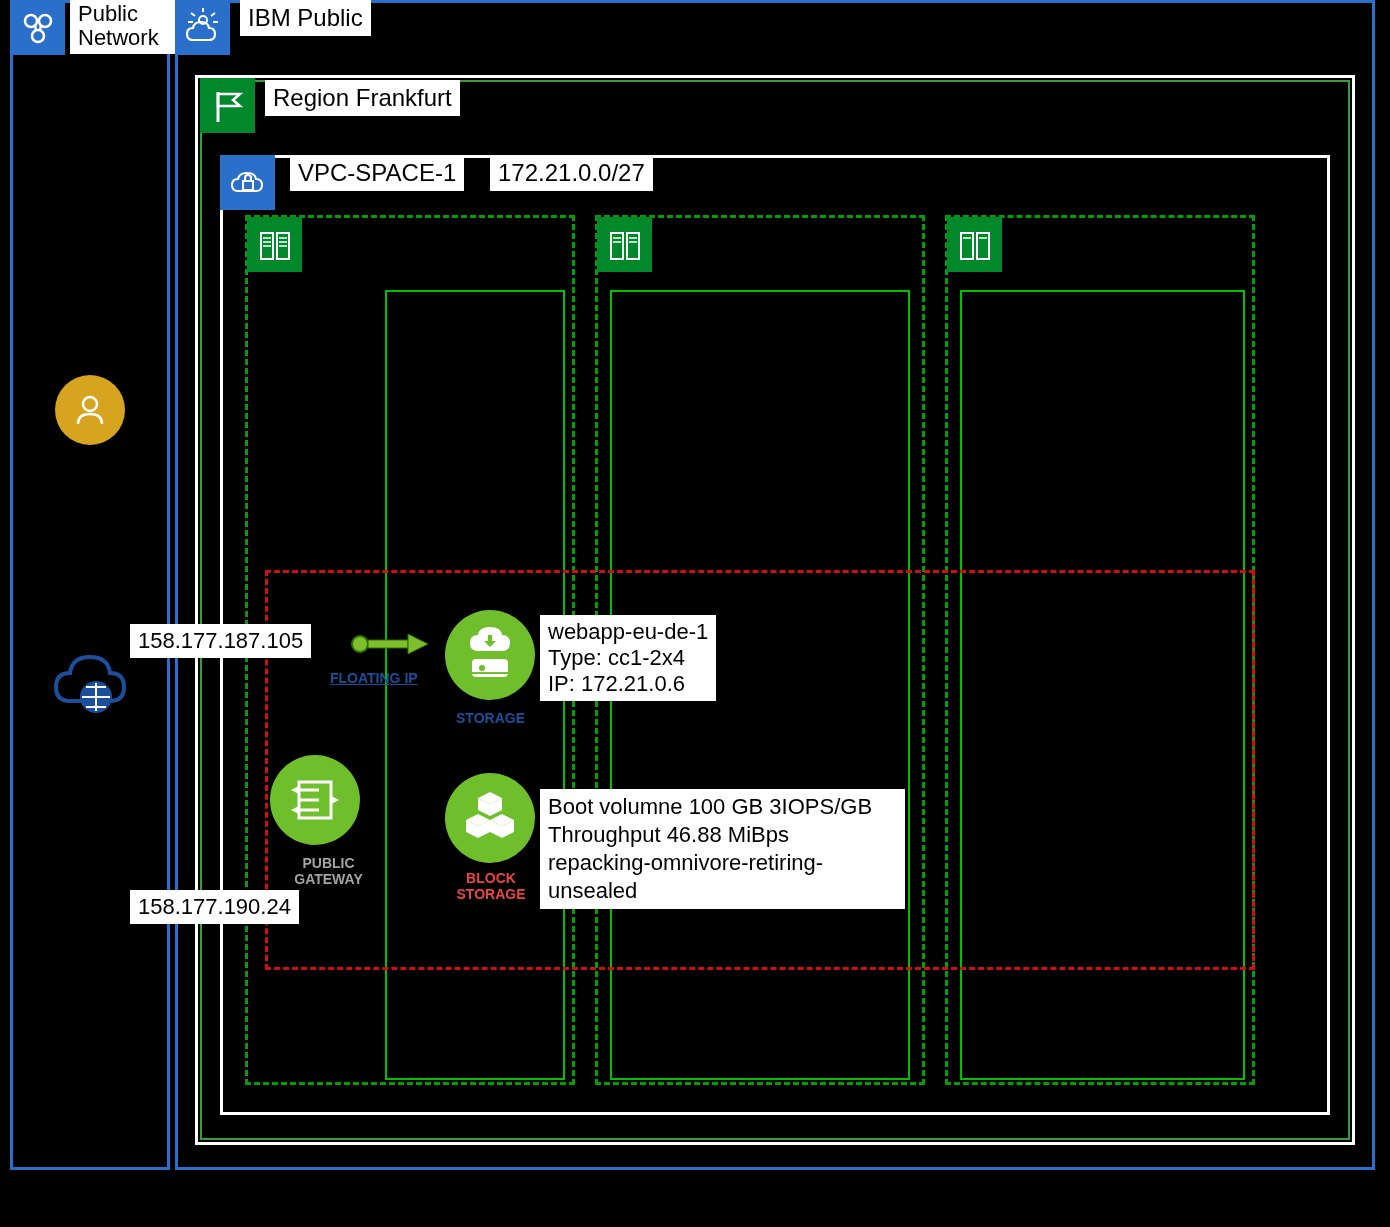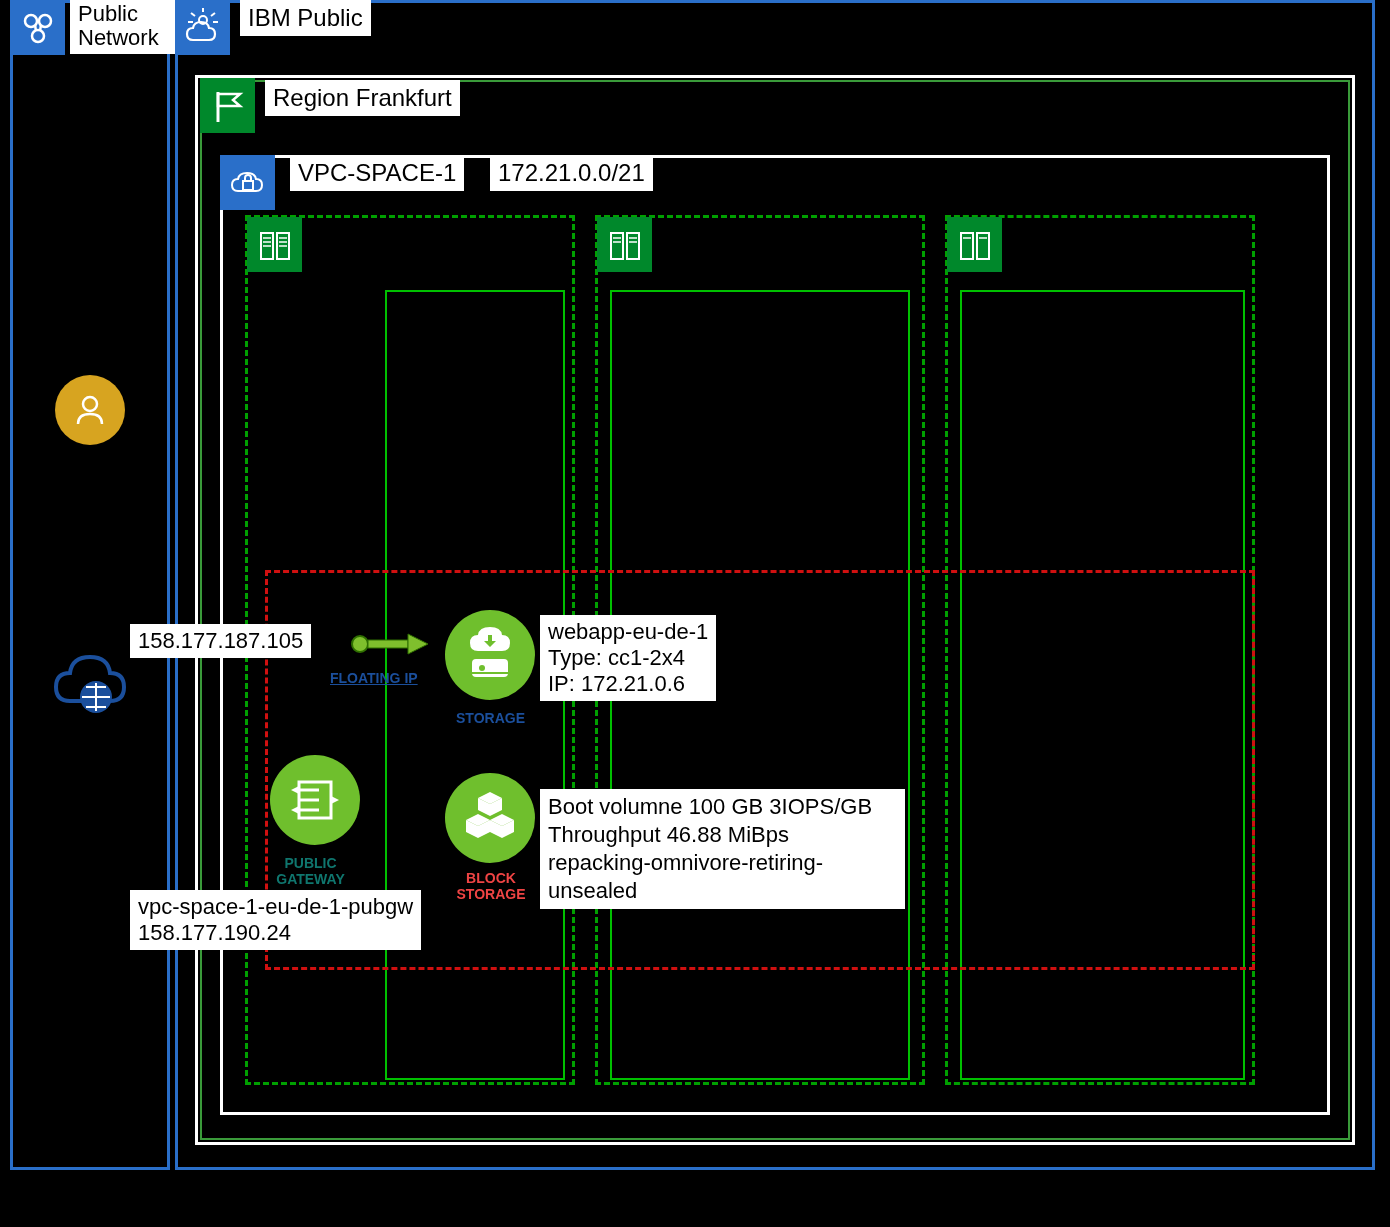--- a/index.html
+++ b/index.html
@@ -112,21 +112,21 @@
   .inst-caption {
     position:absolute; left:456px; top:710px; color:#1b4f9c; font-weight:bold; font-size:14px;
   }
   .inst-label { left:540px; top:615px; font-size:22px; line-height:26px;}
   
   .pgw-circle {
     position:absolute; left:270px; top:755px; width:90px; height:90px; border-radius:50%;
     background:#6fbf2d; display:flex; align-items:center; justify-content:center;
   }
   .pgw-caption {
-    position:absolute; left:273px; top:855px; color:#0f766e; font-weight:bold; font-size:14px; text-align:center; width:75px;
+    position:absolute; left:291px; top:855px; color:#a3a3a3; font-weight:bold; font-size:14px; text-align:center; width:75px;
   }
   .pgw-label { left:130px; top:890px; font-size:22px; line-height:26px;}
   
   .bs-circle {
     position:absolute; left:445px; top:773px; width:90px; height:90px; border-radius:50%;
     background:#6fbf2d; display:flex; align-items:center; justify-content:center;
   }
   .bs-caption {
     position:absolute; left:456px; top:870px; color:#ef4444; font-weight:bold; font-size:14px; text-align:center; width:70px;
   }
@@ -175,21 +175,21 @@
 
 <div class="box vpc"></div>
 <div class="icon-sq vpc-icon">
   <svg width="44" height="44" viewBox="0 0 44 44">
     <path d="M12 30 q-6 0 -6 -6 q0 -6 6 -6 q1 -6 9 -6 q8 0 9 6 q6 0 6 6 q0 6 -6 6 z" fill="none" stroke="#fff" stroke-width="2"></path>
     <rect x="17" y="20" width="10" height="9" fill="none" stroke="#fff" stroke-width="2"></rect>
     <path d="M19 20 v-3 a3 3 0 0 1 6 0 v3" fill="none" stroke="#fff" stroke-width="2"></path>
   </svg>
 </div>
 <div class="label-box vpc-label">VPC-SPACE-1</div>
-<div class="label-box vpc-cidr">172.21.0.0/21</div>
+<div class="label-box vpc-cidr">172.21.0.0/27</div>
 
 <div class="zone zone1">
   <div class="zone-icon">
     <svg width="40" height="40" viewBox="0 0 40 40">
       <rect x="6" y="8" width="12" height="26" fill="none" stroke="#fff" stroke-width="2"></rect>
       <rect x="22" y="8" width="12" height="26" fill="none" stroke="#fff" stroke-width="2"></rect>
       <line x1="8" y1="13" x2="16" y2="13" stroke="#fff" stroke-width="1.5"></line>
       <line x1="8" y1="17" x2="16" y2="17" stroke="#fff" stroke-width="1.5"></line>
       <line x1="8" y1="21" x2="16" y2="21" stroke="#fff" stroke-width="1.5"></line>
       <line x1="24" y1="13" x2="32" y2="13" stroke="#fff" stroke-width="1.5"></line>
@@ -277,21 +277,20 @@
     <line x1="14" y1="20" x2="34" y2="20" stroke="#fff" stroke-width="3"></line>
     <line x1="14" y1="30" x2="34" y2="30" stroke="#fff" stroke-width="3"></line>
     <line x1="14" y1="40" x2="34" y2="40" stroke="#fff" stroke-width="3"></line>
     <polygon points="6,20 14,16 14,24" fill="#fff"></polygon>
     <polygon points="6,40 14,36 14,44" fill="#fff"></polygon>
     <polygon points="54,30 46,26 46,34" fill="#fff"></polygon>
   </svg>
 </div>
 <div class="pgw-caption">PUBLIC GATEWAY</div>
 <div class="label-box pgw-label">
-  <div>vpc-space-1-eu-de-1-pubgw</div>
   <div>158.177.190.24</div>
 </div>
 
 <div class="bs-circle">
   <svg width="64" height="64" viewBox="0 0 64 64">
     <g fill="#fff">
       <polygon points="32,6 44,12 32,18 20,12"></polygon>
       <polygon points="20,12 32,18 32,30 20,24"></polygon>
       <polygon points="44,12 32,18 32,30 44,24"></polygon>
     </g>

